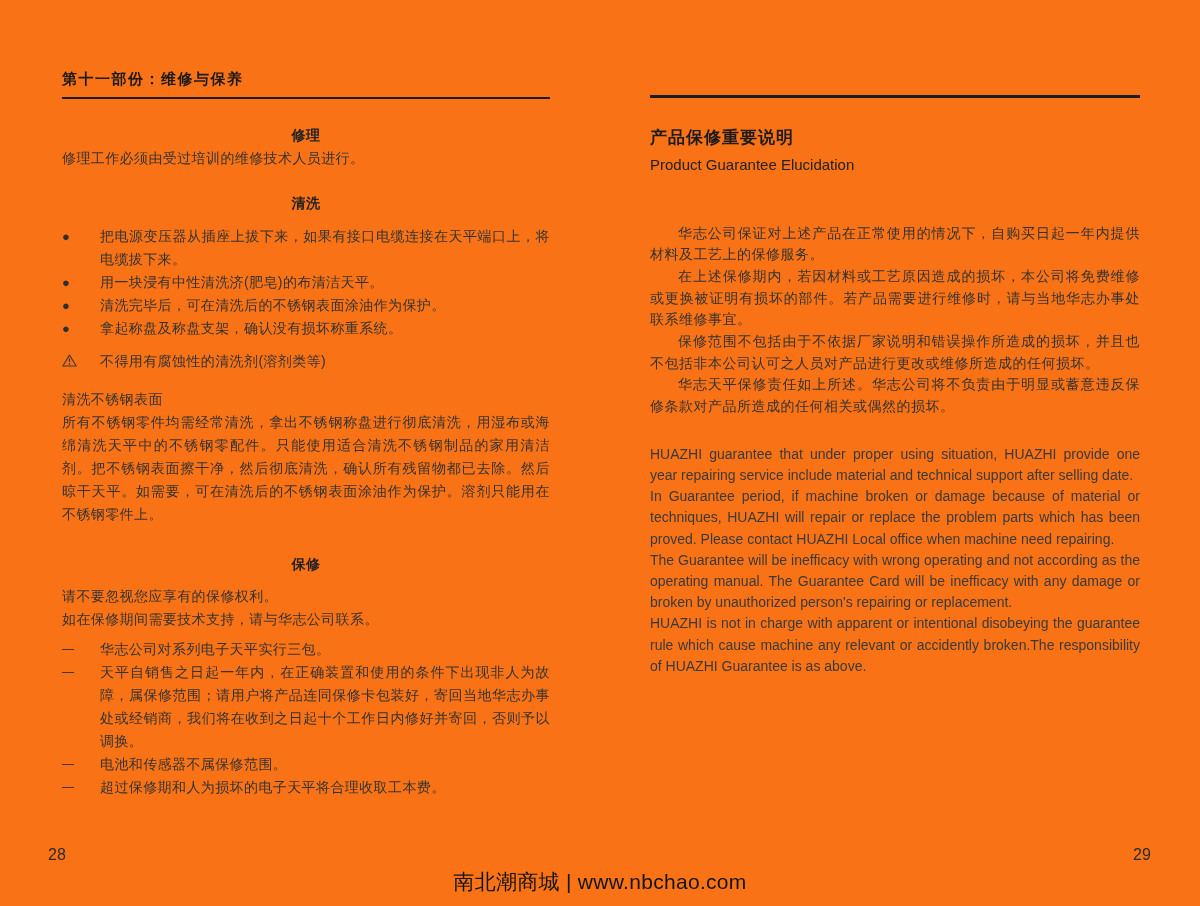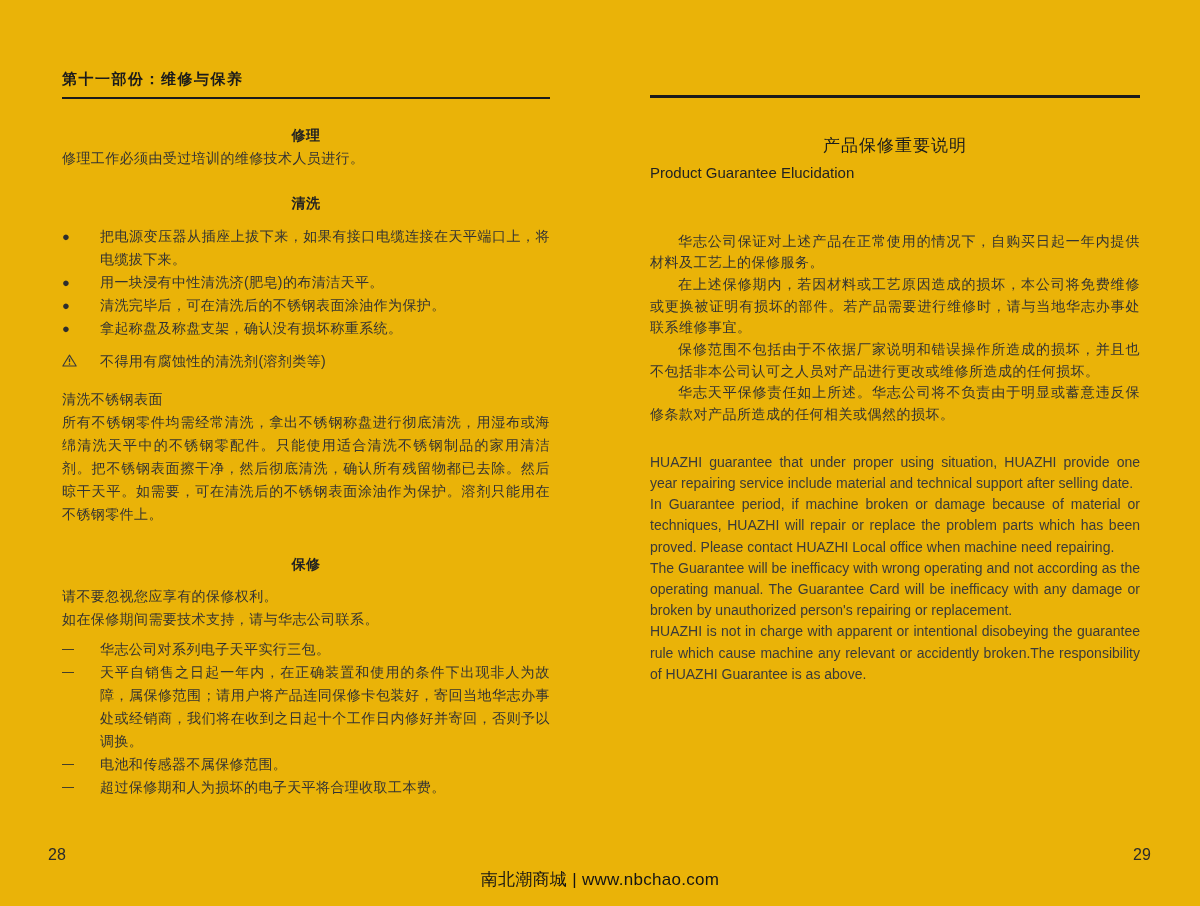--- a/index.html
+++ b/index.html
@@ -4,21 +4,21 @@
 <style>
   html, body { margin: 0; padding: 0; }
   body {
     width: 1200px; height: 906px;
     background: #ffffff;
     font-family: "Liberation Sans", "DejaVu Sans", sans-serif;
     color: #333333;
     position: relative;
     overflow: hidden;
   }
-  .sheet { position: absolute; inset: 0; background: #eab308; }
+  .sheet { position: absolute; inset: 0; background: #f97316; }
 
   .col { position: absolute; top: 70px; }
   .col-left  { left: 62px;  width: 488px; }
   .col-right { left: 650px; width: 490px; }
 
   
   .page-header {
     margin: 0;
     font-size: 15px; font-weight: bold; color: #1b1b1b;
     letter-spacing: 1.5px;
@@ -59,24 +59,23 @@
     flex: 1 1 auto;
     font-size: 14px; line-height: 23px; letter-spacing: 0.4px;
     color: #333333; text-align: justify;
   }
   .warn-item { margin-top: 10px; }
   .warn-item .marker { padding-top: 4px; }
 
   
   .rule { height: 2.5px; background: #1b1b1b; margin-top: 25px; }
   .title-zh {
-    margin: 36px 0 0 0;
-    font-size: 17px; font-weight: normal; color: #1c1c1c;
+    margin: 28px 0 0 0;
+    font-size: 17px; font-weight: bold; color: #1c1c1c;
     letter-spacing: 1px;
-    text-align: center;
   }
   .title-en {
     margin-top: 7px;
     font-size: 15px; color: #222222;
   }
   .zh-block { margin-top: 50px; }
   .zh-para {
     margin: 0;
     font-size: 14px; line-height: 21.7px; letter-spacing: 0.5px;
     color: #333333;
@@ -93,21 +92,21 @@
   
   .pagenum {
     position: absolute; top: 846px;
     font-size: 16px; color: #2b2b2b;
   }
   .pn-left  { left: 48px; }
   .pn-right { left: 1133px; }
   .site-footer {
     position: absolute; left: 0; right: 0; top: 868px;
     text-align: center;
-    font-size: 17px; color: #141414; letter-spacing: 0.3px;
+    font-size: 21px; color: #141414; letter-spacing: 0.3px;
   }
   .warning-svg { display: block; }
 </style>
 </head>
 <body>
 
 <div class="sheet">
 
   <section class="col col-left">
 

